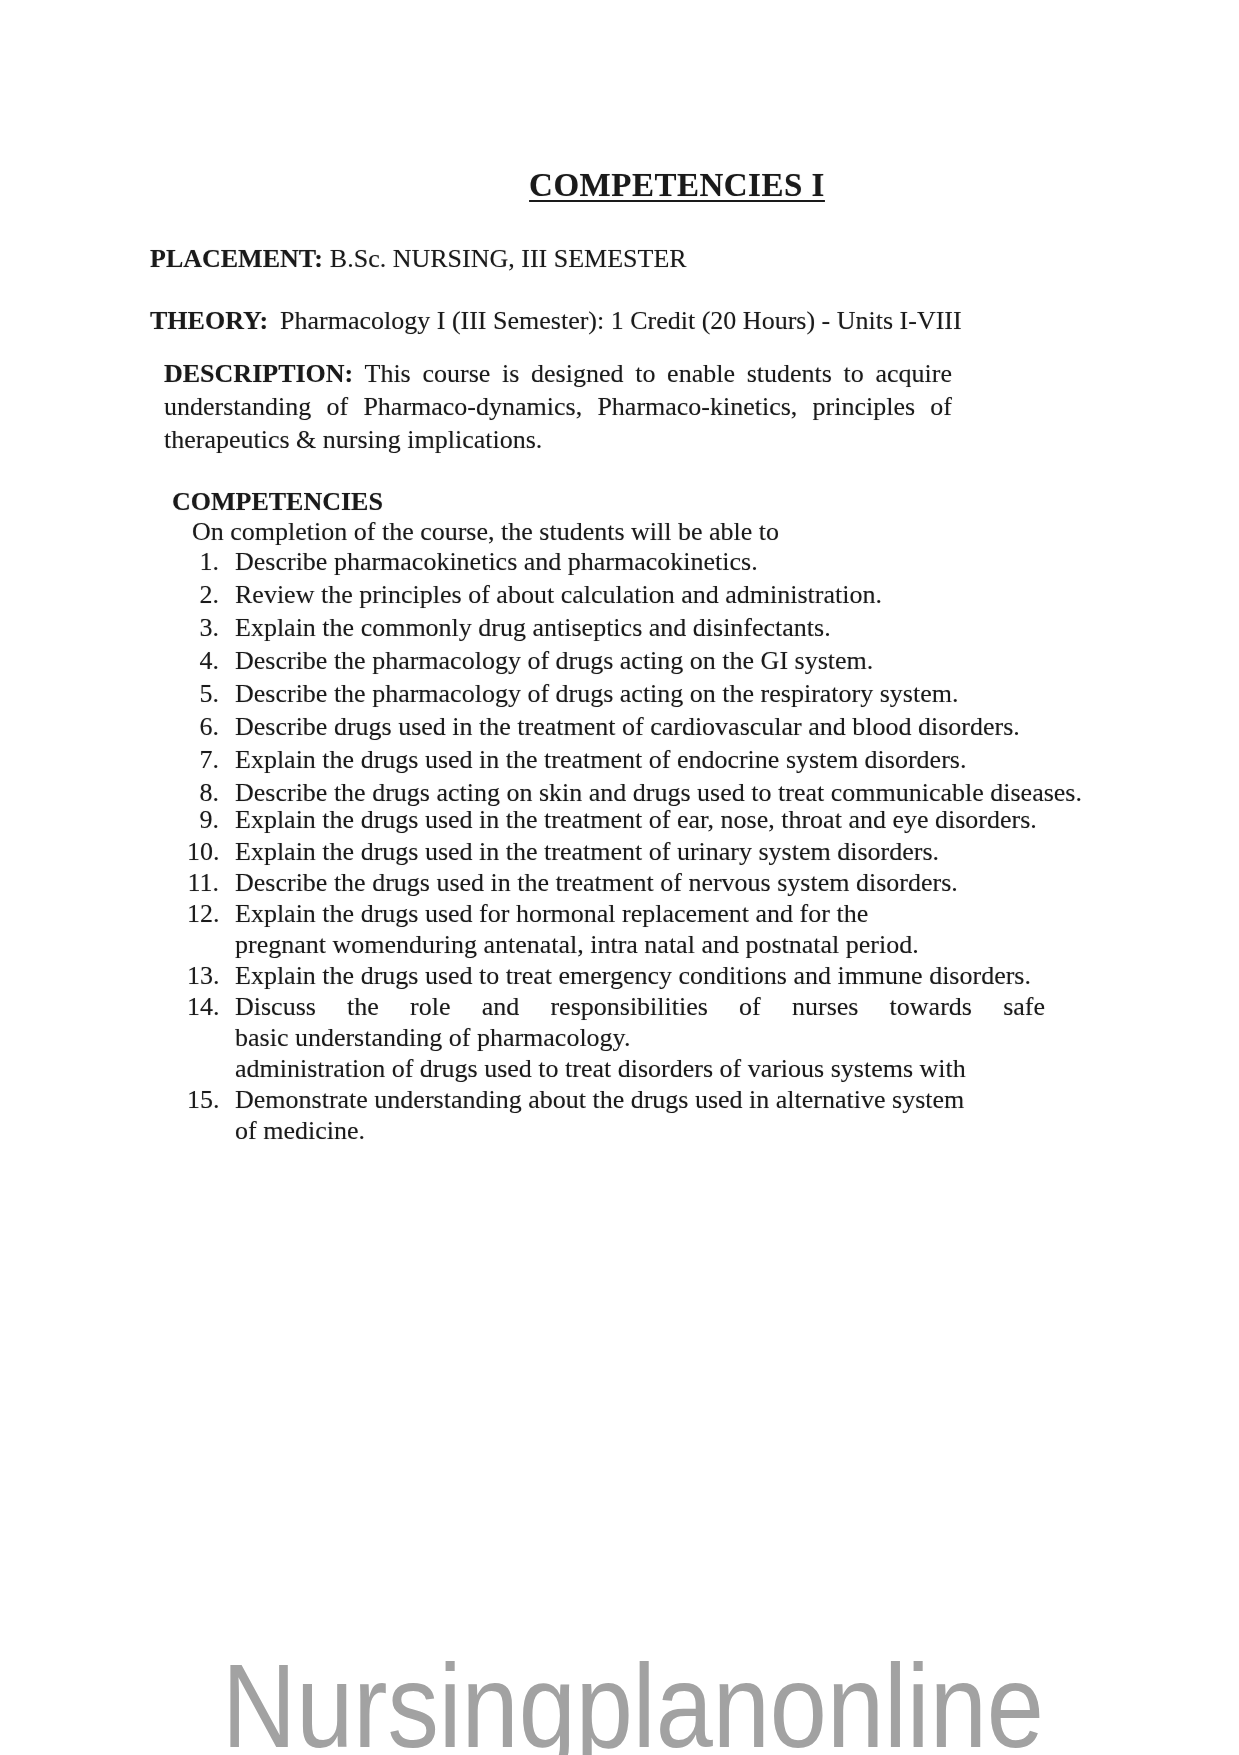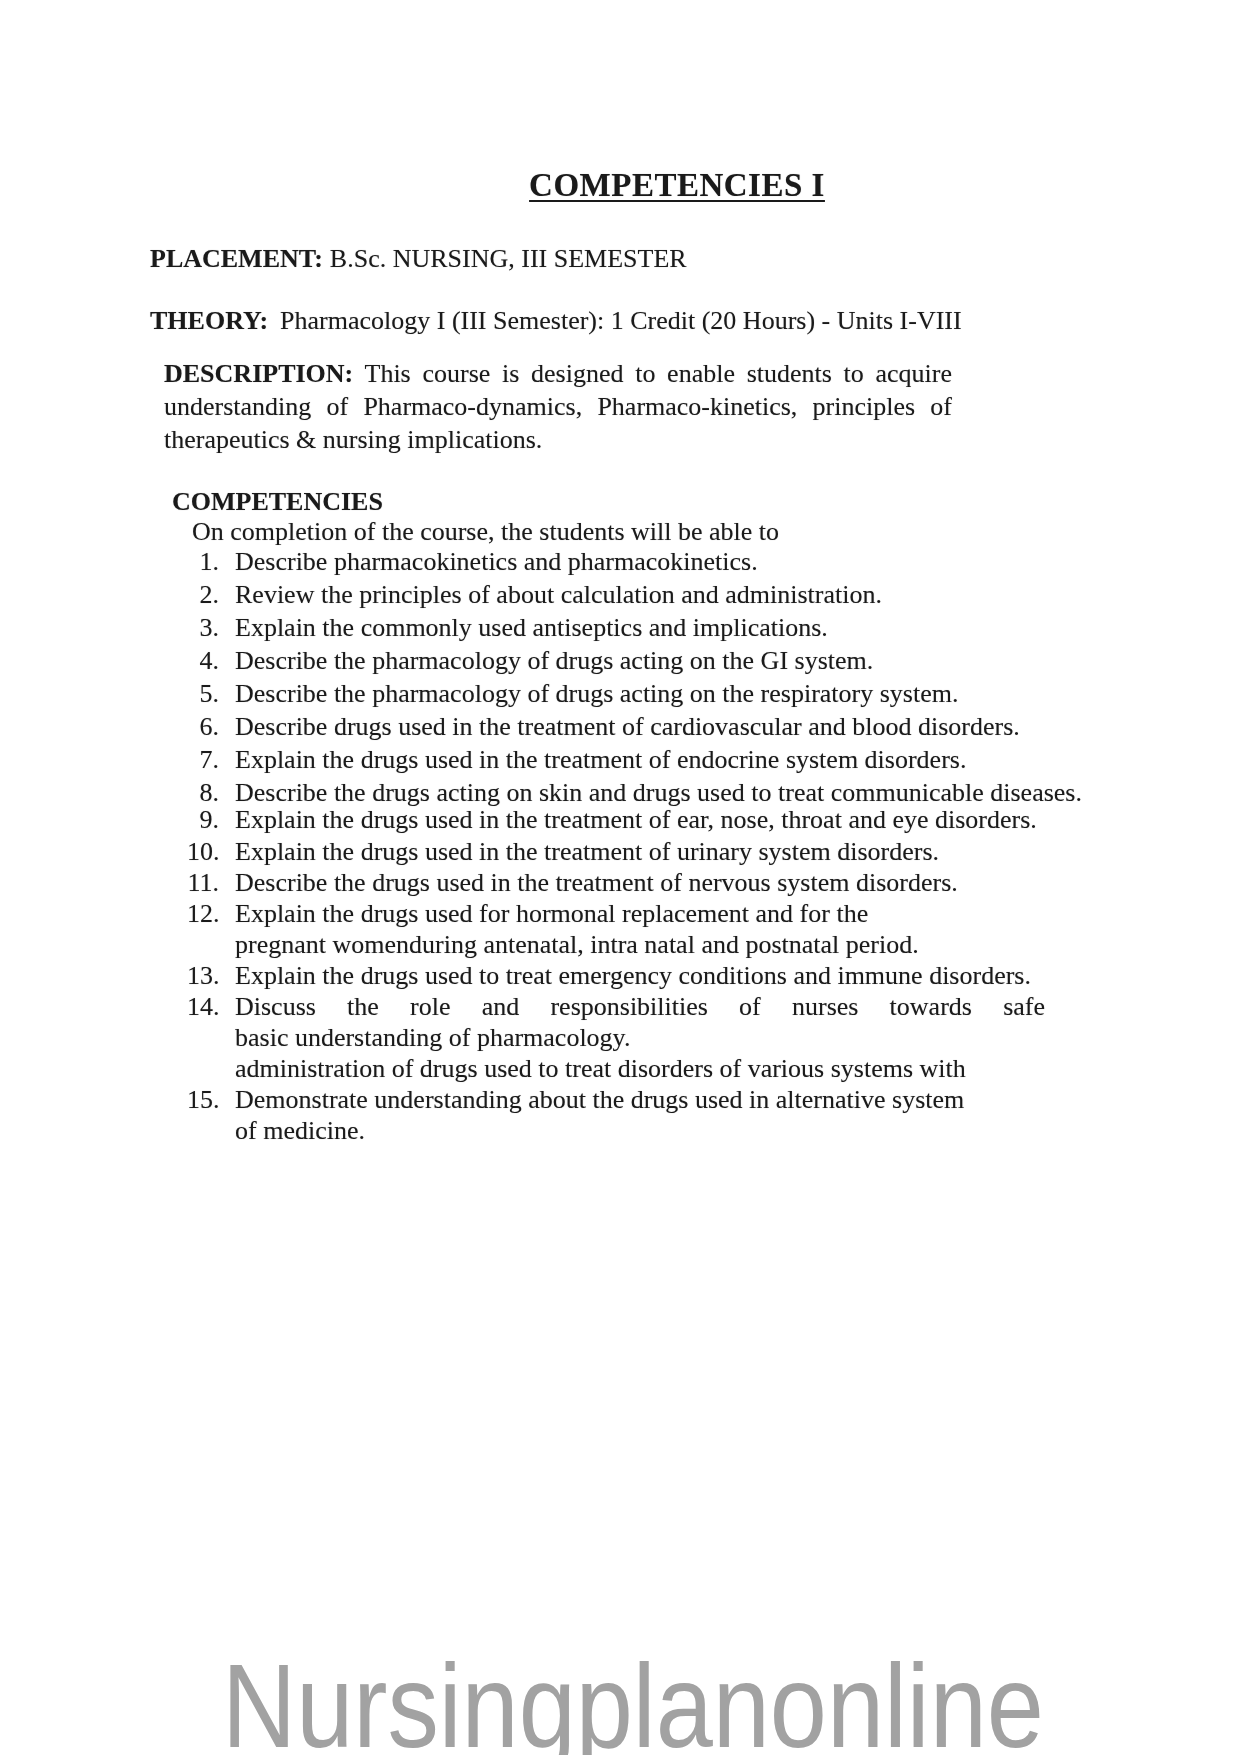--- a/index.html
+++ b/index.html
@@ -125,21 +125,21 @@
       <div class="list-row">
         <span class="num">1.</span>
         <div class="line-text">Describe pharmacokinetics and pharmacokinetics.</div>
       </div>
       <div class="list-row">
         <span class="num">2.</span>
         <div class="line-text">Review the principles of about calculation and administration.</div>
       </div>
       <div class="list-row">
         <span class="num">3.</span>
-        <div class="line-text">Explain the commonly used antiseptics and implications.</div>
+        <div class="line-text">Explain the commonly drug antiseptics and disinfectants.</div>
       </div>
       <div class="list-row">
         <span class="num">4.</span>
         <div class="line-text">Describe the pharmacology of drugs acting on the GI system.</div>
       </div>
       <div class="list-row">
         <span class="num">5.</span>
         <div class="line-text">Describe the pharmacology of drugs acting on the respiratory system.</div>
       </div>
       <div class="list-row">

